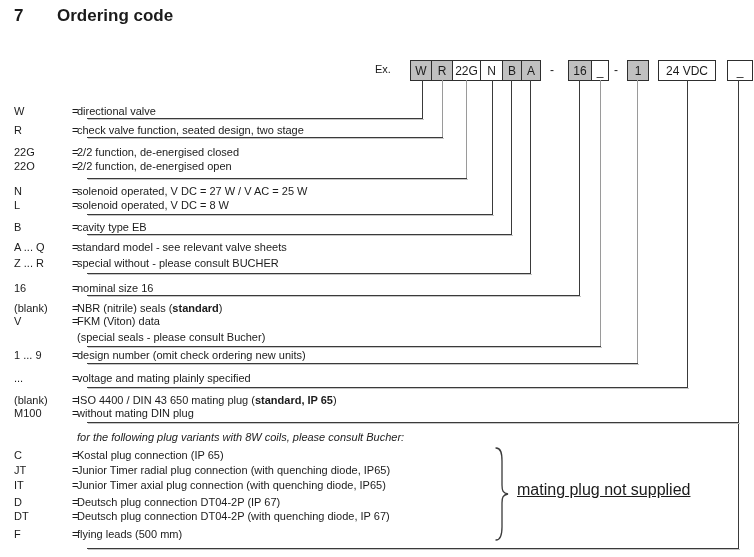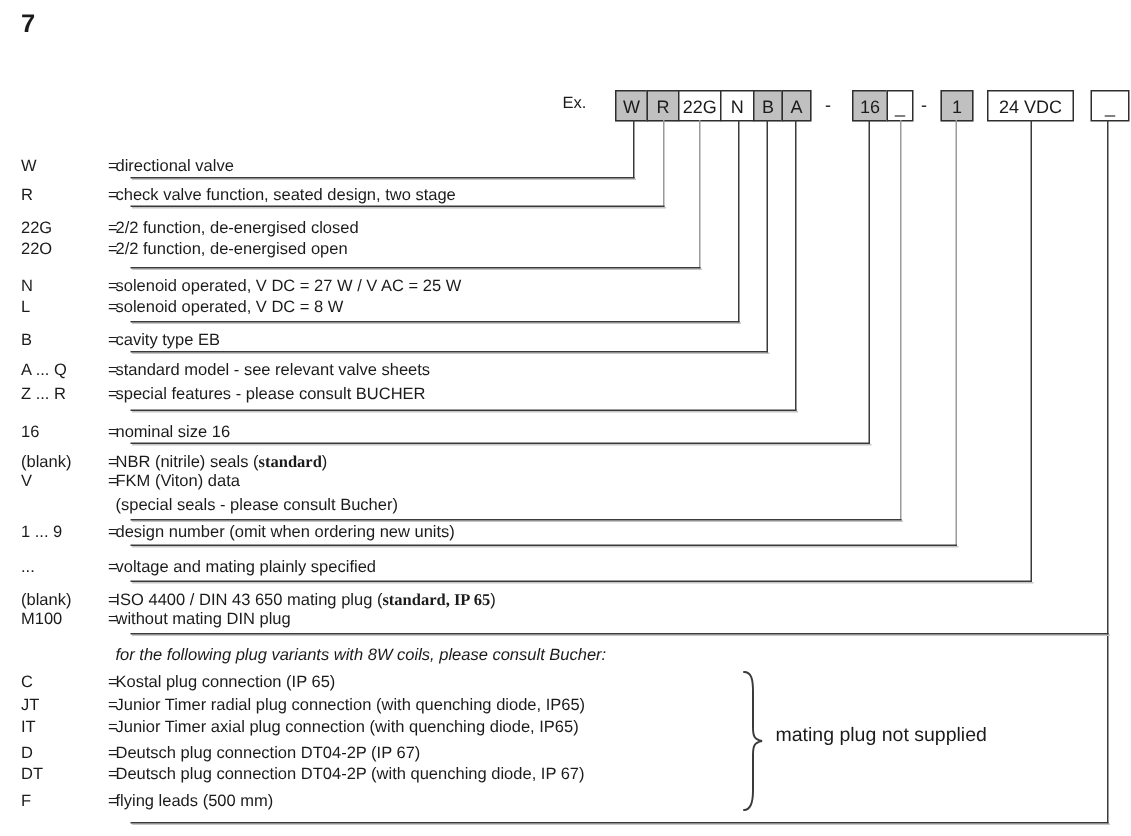--- a/index.html
+++ b/index.html
@@ -16,30 +16,31 @@
     display:flex;align-items:center;justify-content:center;
     font-size:12px;line-height:12px;
   }
   .dash{position:absolute;top:62px;height:16px;line-height:16px;font-size:12px;text-align:center;width:8px;}
   .vline{position:absolute;width:1px;}
   .hline{position:absolute;height:1px;box-shadow:1px 1px 0 #c6c6c6;}
   .row{position:absolute;left:0;height:14px;line-height:14px;font-size:11px;white-space:nowrap;}
   .row .lbl{position:absolute;left:14px;}
   .row .eq{position:absolute;left:72px;}
   .row .desc{position:absolute;left:77px;}
-  .b{font-weight:bold;font-family:Liberation Serif, serif;}
+  .b{font-weight:bold;}
   .i{font-style:italic;}
-  .brace-label{position:absolute;left:517px;top:483px;font-size:13px;line-height:14px;}
+  .brace-label{position:absolute;left:517px;top:483px;font-size:16px;line-height:14px;text-decoration:underline;}
   .brace-svg{position:absolute;left:493px;top:447px;}
 </style>
 </head>
 <body>
 
 <div class="page">
   <span class="title-num">7</span>
+  <span class="title-text">Ordering code</span>
   <span class="ex-label">Ex.</span>
 
   <div id="diagram">
       <div class="cell" style="left: 410px; width: 22px; background: rgb(192, 192, 192);">W</div>
       <div class="cell" style="left: 431px; width: 22px; background: rgb(192, 192, 192);">R</div>
       <div class="cell" style="left: 452px; width: 29px;">22G</div>
       <div class="cell" style="left: 480px; width: 23px;">N</div>
       <div class="cell" style="left: 502px; width: 20px; background: rgb(192, 192, 192);">B</div>
       <div class="cell" style="left: 521px; width: 20px; background: rgb(192, 192, 192);">A</div>
       <div class="cell" style="left: 568px; width: 24px; background: rgb(192, 192, 192);">16</div>
@@ -108,21 +109,21 @@
         <span class="desc"><span>cavity type EB</span></span>
       </div>
       <div class="row" style="top: 240px;">
         <span class="lbl">A ... Q</span>
         <span class="eq">=</span>
         <span class="desc"><span>standard model - see relevant valve sheets</span></span>
       </div>
       <div class="row" style="top: 256px;">
         <span class="lbl">Z ... R</span>
         <span class="eq">=</span>
-        <span class="desc"><span>special features - please consult BUCHER</span></span>
+        <span class="desc"><span>special without - please consult BUCHER</span></span>
       </div>
       <div class="row" style="top: 281px;">
         <span class="lbl">16</span>
         <span class="eq">=</span>
         <span class="desc"><span>nominal size 16</span></span>
       </div>
       <div class="row" style="top: 301px;">
         <span class="lbl">(blank)</span>
         <span class="eq">=</span>
         <span class="desc"><span>NBR (nitrile) seals  (</span><span class="b">standard</span><span>)</span></span>
@@ -131,21 +132,21 @@
         <span class="lbl">V</span>
         <span class="eq">=</span>
         <span class="desc"><span>FKM (Viton) data</span></span>
       </div>
       <div class="row" style="top: 330px;">
         <span class="desc"><span>(special seals - please consult Bucher)</span></span>
       </div>
       <div class="row" style="top: 348px;">
         <span class="lbl">1 ... 9</span>
         <span class="eq">=</span>
-        <span class="desc"><span>design number (omit when ordering new units)</span></span>
+        <span class="desc"><span>design number (omit check ordering new units)</span></span>
       </div>
       <div class="row" style="top: 371px;">
         <span class="lbl">...</span>
         <span class="eq">=</span>
         <span class="desc"><span>voltage and mating plainly specified</span></span>
       </div>
       <div class="row" style="top: 393px;">
         <span class="lbl">(blank)</span>
         <span class="eq">=</span>
         <span class="desc"><span>ISO 4400 / DIN 43 650 mating plug (</span><span class="b">standard, IP 65</span><span>)</span></span>

